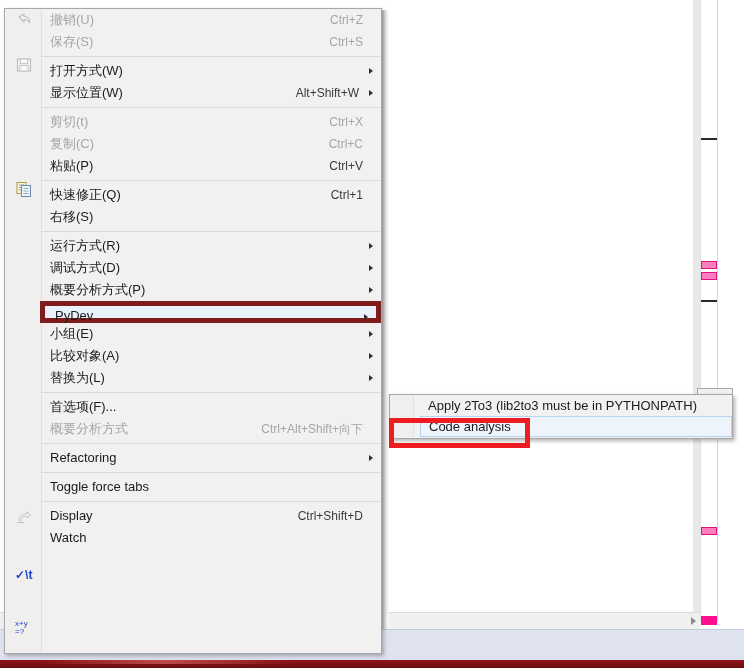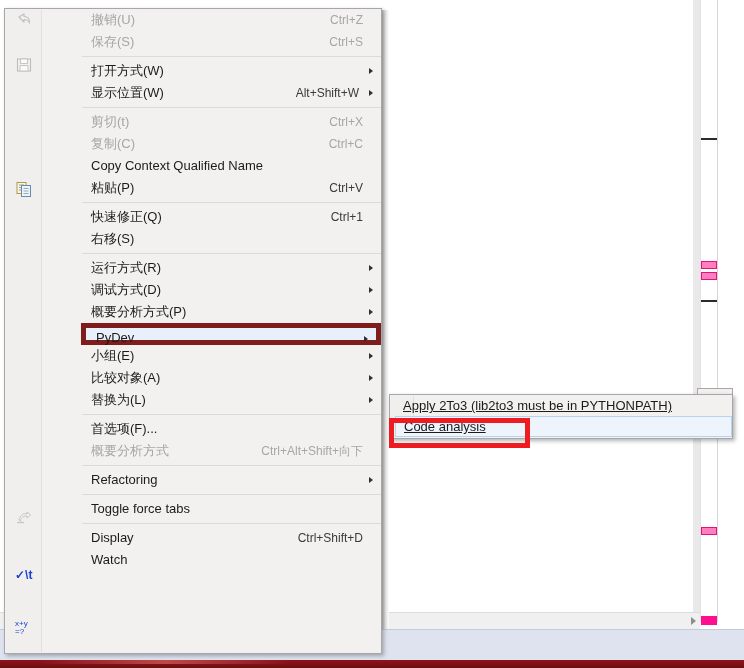--- a/index.html
+++ b/index.html
@@ -43,21 +43,21 @@
      background:linear-gradient(to right,rgba(190,60,60,.0),rgba(210,90,90,.75),rgba(190,60,60,.0));}
 
   
   #context-menu{
     position:absolute;left:4px;top:8px;width:378px;height:646px;
     background:#f2f1f0;border:1px solid #a7a6aa;box-sizing:border-box;
     box-shadow:2px 2px 4px rgba(0,0,0,.28);
   }
   #menu-gutter{position:absolute;left:1px;top:1px;width:35px;bottom:1px;
     background:#f0efee;border-right:1px solid #e2e0de;}
-  #menu-items{position:absolute;left:36px;top:0px;right:0px;top:0;margin-left:41px;}
+  #menu-items{position:absolute;left:36px;top:0px;right:0px;top:0;}
 
   .mi{position:relative;height:22px;line-height:22px;padding-left:9px;padding-right:10px;
      white-space:nowrap;cursor:default;}
   .mi .lbl{display:inline-block;}
   .mi .acc{position:absolute;right:22px;top:0;color:#3a3a3a;font-size:12px;}
   .mi .acc.wide{right:18px;}
   .mi.disabled .lbl,.mi.disabled .acc{color:#a6a6a6;}
   .mi .arrow{position:absolute;right:8px;top:8px;width:0;height:0;
      border-left:4px solid #2f2f2f;border-top:3.5px solid transparent;border-bottom:3.5px solid transparent;}
   .mi.sel{background:#e8f1fb;border:5px solid #7f1d1d;box-sizing:border-box;
@@ -65,22 +65,22 @@
   .sep{height:1px;background:#dcdad8;margin:3px 0 3px 0;}
 
   .gicon{position:absolute;left:9px;width:18px;height:18px;}
 
   
   #submenu{position:absolute;left:389px;top:394px;width:344px;height:45px;
     background:#f2f1f0;border:1px solid #a7a6aa;box-sizing:border-box;
     box-shadow:2px 2px 4px rgba(0,0,0,.3);}
   #submenu-gutter{position:absolute;left:1px;top:1px;width:22px;bottom:1px;
     background:#f0efee;border-right:1px solid #e2e0de;}
-  .smi{position:relative;margin-left:5px;height:21px;line-height:21px;padding-left:8px;
-     white-space:nowrap;cursor:default;text-decoration:underline;}
+  .smi{position:relative;margin-left:30px;height:21px;line-height:21px;padding-left:8px;
+     white-space:nowrap;cursor:default;}
   .smi.sel{background:#eef4fb;border:1px solid #b8d3ee;box-sizing:border-box;line-height:19px;}
   #submenu-top-frag{position:absolute;left:697px;top:388px;width:36px;height:8px;
      background:#f2f1f0;border:1px solid #a7a6aa;border-bottom:none;box-sizing:border-box;}
 
   
   #red-box{position:absolute;left:389px;top:418px;width:141px;height:30px;
      border:5px solid #ee1c21;box-sizing:border-box;pointer-events:none;}
 
   
   #sub-right-line{position:absolute;left:733px;top:386px;width:11px;height:250px;background:#ffffff;}
@@ -150,21 +150,20 @@
     </div>
   <div id="menu-items">
       <div class="mi disabled"><span class="lbl">撤销(U)</span><span class="acc wide">Ctrl+Z</span></div>
       <div class="mi disabled"><span class="lbl">保存(S)</span><span class="acc wide">Ctrl+S</span></div>
       <div class="sep"></div>
       <div class="mi"><span class="lbl">打开方式(W)</span><span class="arrow"></span></div>
       <div class="mi"><span class="lbl">显示位置(W)</span><span class="acc">Alt+Shift+W</span><span class="arrow"></span></div>
       <div class="sep"></div>
       <div class="mi disabled"><span class="lbl">剪切(t)</span><span class="acc wide">Ctrl+X</span></div>
       <div class="mi disabled"><span class="lbl">复制(C)</span><span class="acc wide">Ctrl+C</span></div>
-      <div class="mi"><span class="lbl">Copy Context Qualified Name</span></div>
       <div class="mi"><span class="lbl">粘贴(P)</span><span class="acc wide">Ctrl+V</span></div>
       <div class="sep"></div>
       <div class="mi"><span class="lbl">快速修正(Q)</span><span class="acc wide">Ctrl+1</span></div>
       <div class="mi"><span class="lbl">右移(S)</span></div>
       <div class="sep"></div>
       <div class="mi"><span class="lbl">运行方式(R)</span><span class="arrow"></span></div>
       <div class="mi"><span class="lbl">调试方式(D)</span><span class="arrow"></span></div>
       <div class="mi"><span class="lbl">概要分析方式(P)</span><span class="arrow"></span></div>
       <div class="mi sel"><span class="lbl">PyDev</span><span class="arrow"></span></div>
       <div class="mi"><span class="lbl">小组(E)</span><span class="arrow"></span></div>

